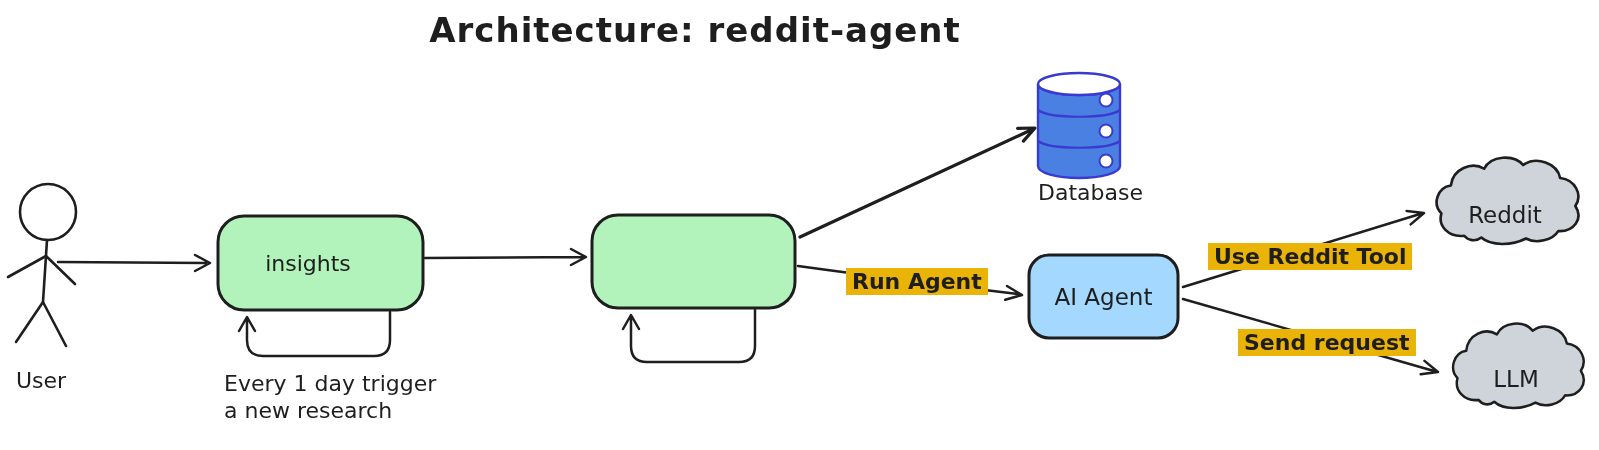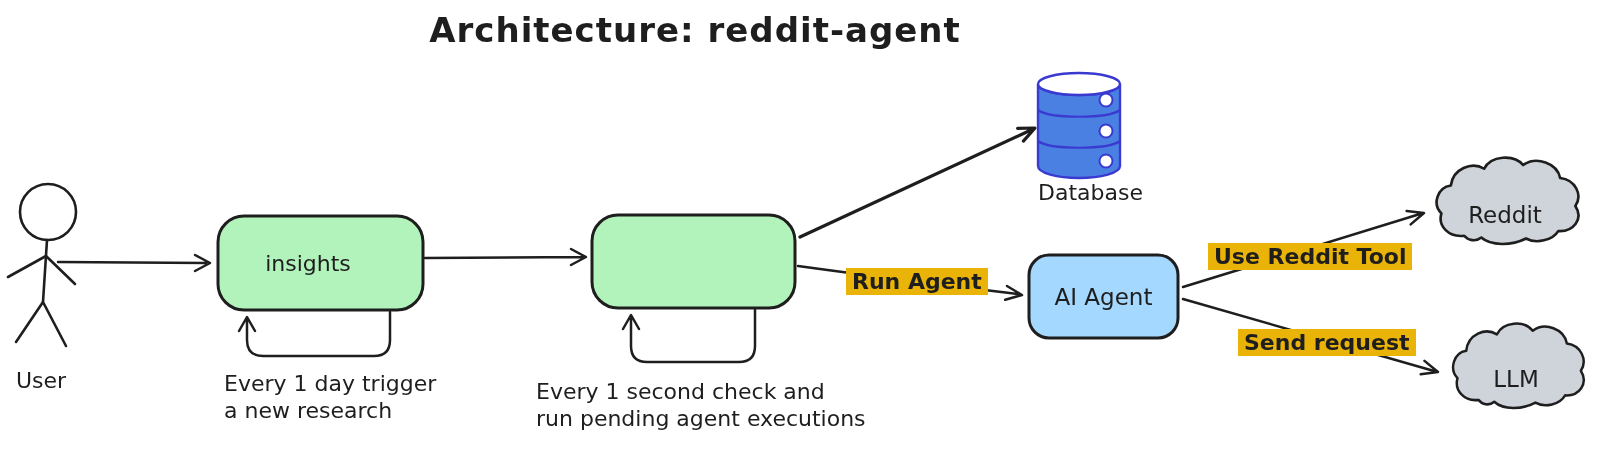--- a/index.html
+++ b/index.html
@@ -80,16 +80,14 @@
   <div class="node-label" style="left:1029px;top:255px;width:149px;height:83px;font-size:23px;border-radius:8px;">AI Agent</div>
   <div class="cloud-label" style="left:1430px;top:202px;width:150px;">Reddit</div>
   <div class="cloud-label" style="left:1447px;top:366px;width:138px;">LLM</div>
 
   <div class="edge-label" style="left:846px;top:268px;">Run Agent</div>
   <div class="edge-label" style="left:1208px;top:243px;">Use Reddit Tool</div>
   <div class="edge-label" style="left:1238px;top:329px;">Send request</div>
 
   <div class="annotation" style="left:224px;top:370px;">Every 1 day trigger
 a new research</div>
-  <div class="annotation" style="left:536px;top:378px;">Every 1 second check and
-run pending agent executions</div>
 
 </div>
 
 </body></html>

